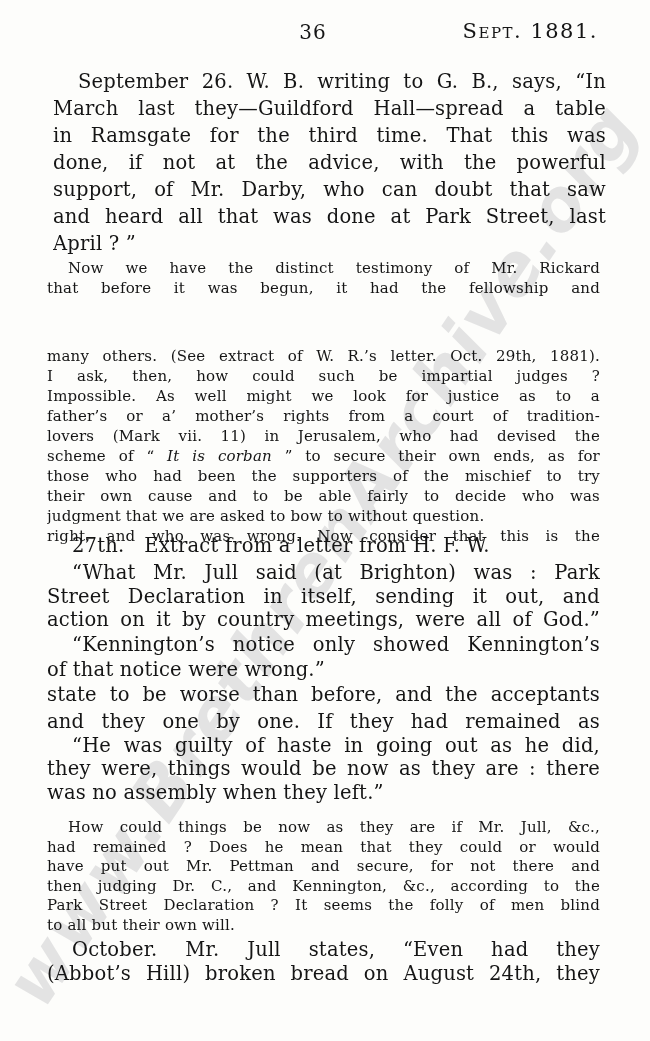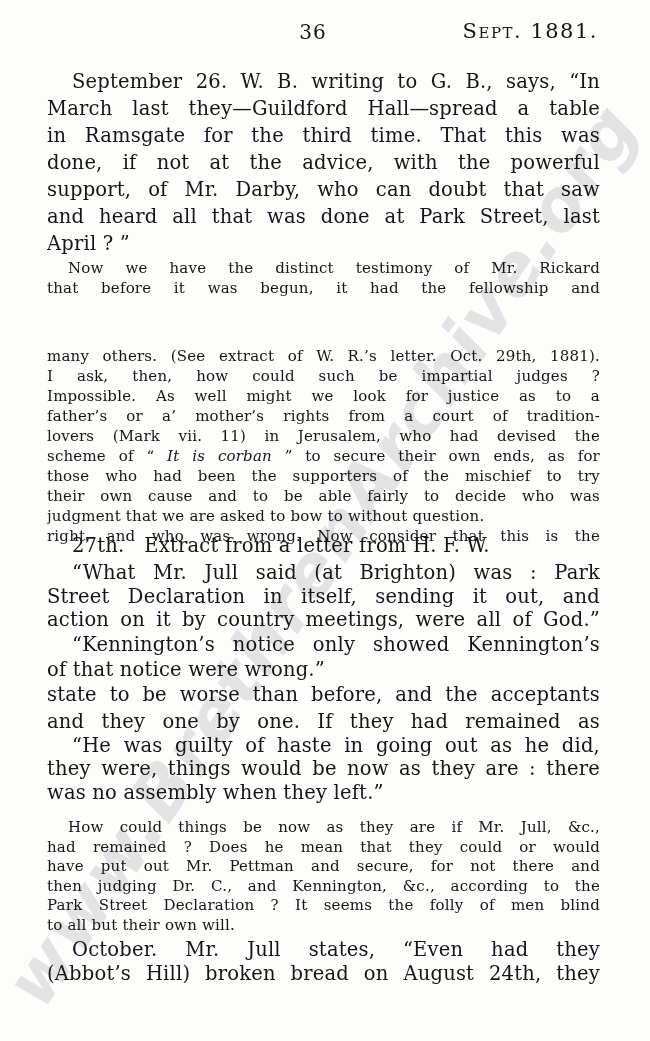--- a/index.html
+++ b/index.html
@@ -71,21 +71,21 @@
 <body>
 
 <div class="page" style="--paper: #fdfdfb; --ink: #151515; --wm: #e3e3e3;">
   <div class="watermark">www.BrethrenArchive.org</div>
 
   <div class="page-number">36</div>
 
   <div class="issue-date">Sept. 1881.</div>
 
   <div id="text-block">
-      <div class="para large" style="top: 68px; line-height: 27px;">
+      <div class="para large" style="top: 68px; line-height: 27px; margin-left: 6px;">
         <div class="line indent" style="height: 27px;">September 26.  W. B. writing to G. B., says, “In</div>
         <div class="line" style="height: 27px;">March last they—Guildford Hall—spread a table</div>
         <div class="line" style="height: 27px;">in Ramsgate for the third time.  That this was</div>
         <div class="line" style="height: 27px;">done, if not at the advice, with the powerful</div>
         <div class="line" style="height: 27px;">support, of Mr. Darby, who can doubt that saw</div>
         <div class="line" style="height: 27px;">and heard all that was done at Park Street, last</div>
         <div class="line left" style="height: 27px;">April ? ”</div>
       </div>
       <div class="para small" style="top: 258px; line-height: 20px;">
         <div class="line indent" style="height: 20px;">Now we have the distinct testimony of Mr. Rickard</div>

